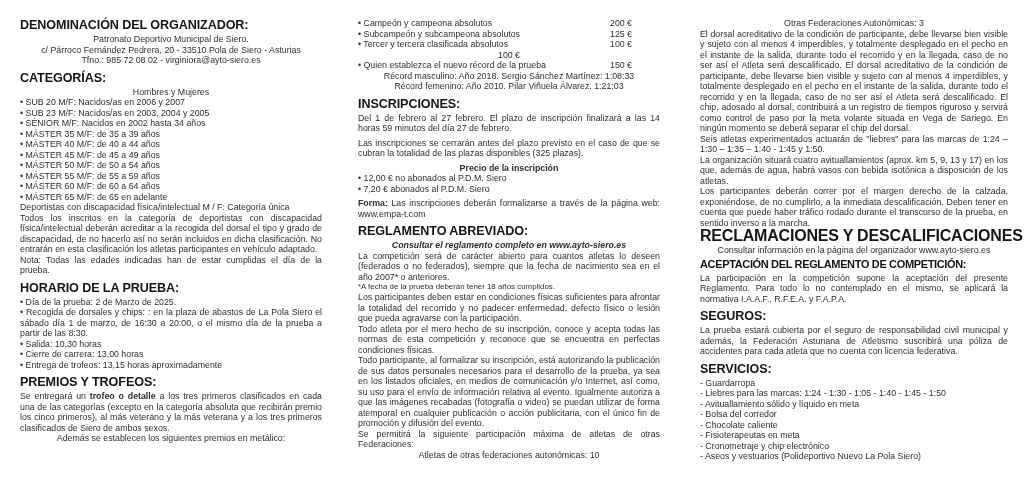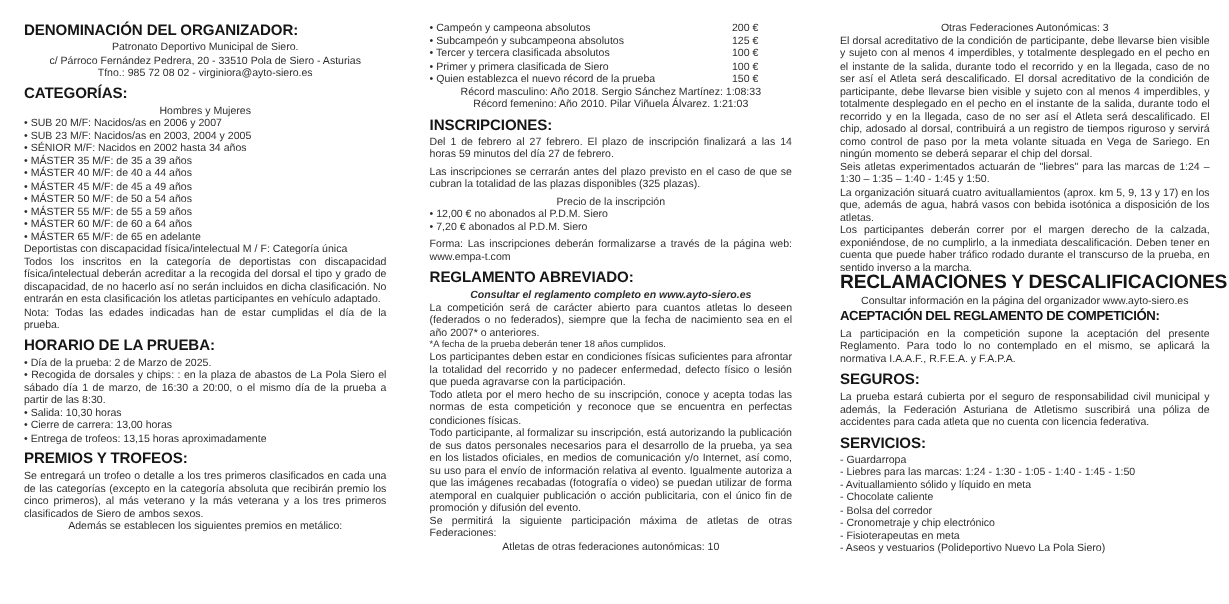--- a/index.html
+++ b/index.html
@@ -9,21 +9,21 @@
   .col { flex:0 0 302px; width:302px; }
   .col + .col { margin-left:36px; }
   .col.c3 { flex:0 0 308px; width:308px; margin-left:40px; }
   h2 { font-size:12.6px; line-height:14px; font-weight:bold; color:#151515; margin:5px 0 2px 0; letter-spacing:-0.1px; }
   h2.first { margin-top:0; }
   h2.h-tight { font-size:11px; letter-spacing:-0.35px; white-space:nowrap; }
   h2.h-med { font-size:16px; letter-spacing:-0.2px; white-space:nowrap;text-align:right; }
   p, .line { text-align:justify; }
   .nojust { text-align:center; }
   .gap { margin-top:4px; }
-  .bold { font-weight:normal; }
+  .bold { font-weight:bold; }
   .bolditalic { font-weight:bold; font-style:italic; }
   .smallnote { font-size:7.9px; line-height:10px; text-align:left; }
   .prize-row { display:flex; }
   .prize-row .prize-label { flex:0 0 224px; }
   .prize-row .prize-amount { flex:1; text-align:center; }
   [data-list] .line { text-align:justify; }
 </style>
 </head>
 <body>
 
@@ -84,21 +84,20 @@
           </div>
           <div class="prize-row">
             <span class="prize-label">• Subcampeón y subcampeona absolutos</span>
             <span class="prize-amount">125 €</span>
           </div>
           <div class="prize-row">
             <span class="prize-label">• Tercer y tercera clasificada absolutos</span>
             <span class="prize-amount">100 €</span>
           </div>
           <div class="prize-row">
-            <span class="prize-label">• Primer y primera clasificada de Siero</span>
             <span class="prize-amount">100 €</span>
           </div>
           <div class="prize-row">
             <span class="prize-label">• Quien establezca el nuevo récord de la prueba</span>
             <span class="prize-amount">150 €</span>
           </div>
         </div>
       <p class="nojust">Récord masculino: Año 2018. Sergio Sánchez Martínez: 1:08:33</p>
       <p class="nojust">Récord femenino: Año 2010. Pilar Viñuela Álvarez. 1:21:03</p>
     </section>
@@ -151,22 +150,22 @@
       <h2>SEGUROS:</h2>
       <p>La prueba estará cubierta por el seguro de responsabilidad civil municipal y además, la Federación Asturiana de Atletismo suscribirá una póliza de accidentes para cada atleta que no cuenta con licencia federativa.</p>
     </section>
 
     <section>
       <h2>SERVICIOS:</h2>
       <div data-list="col3.servicios.items">
           <div class="line nojust">- Guardarropa</div>
           <div class="line nojust">- Liebres para las marcas: 1:24 - 1:30 - 1:05 - 1:40 - 1:45 - 1:50</div>
           <div class="line nojust">- Avituallamiento sólido y líquido en meta</div>
+          <div class="line nojust">- Bolsa del corredor</div>
           <div class="line nojust">- Chocolate caliente</div>
-          <div class="line nojust">- Bolsa del corredor</div>
+          <div class="line nojust">- Fisioterapeutas en meta</div>
           <div class="line nojust">- Cronometraje y chip electrónico</div>
-          <div class="line nojust">- Fisioterapeutas en meta</div>
           <div class="line nojust">- Aseos y vestuarios (Polideportivo Nuevo La Pola Siero)</div>
         </div>
     </section>
   </div>
 
 </div>
 
 </body></html>

